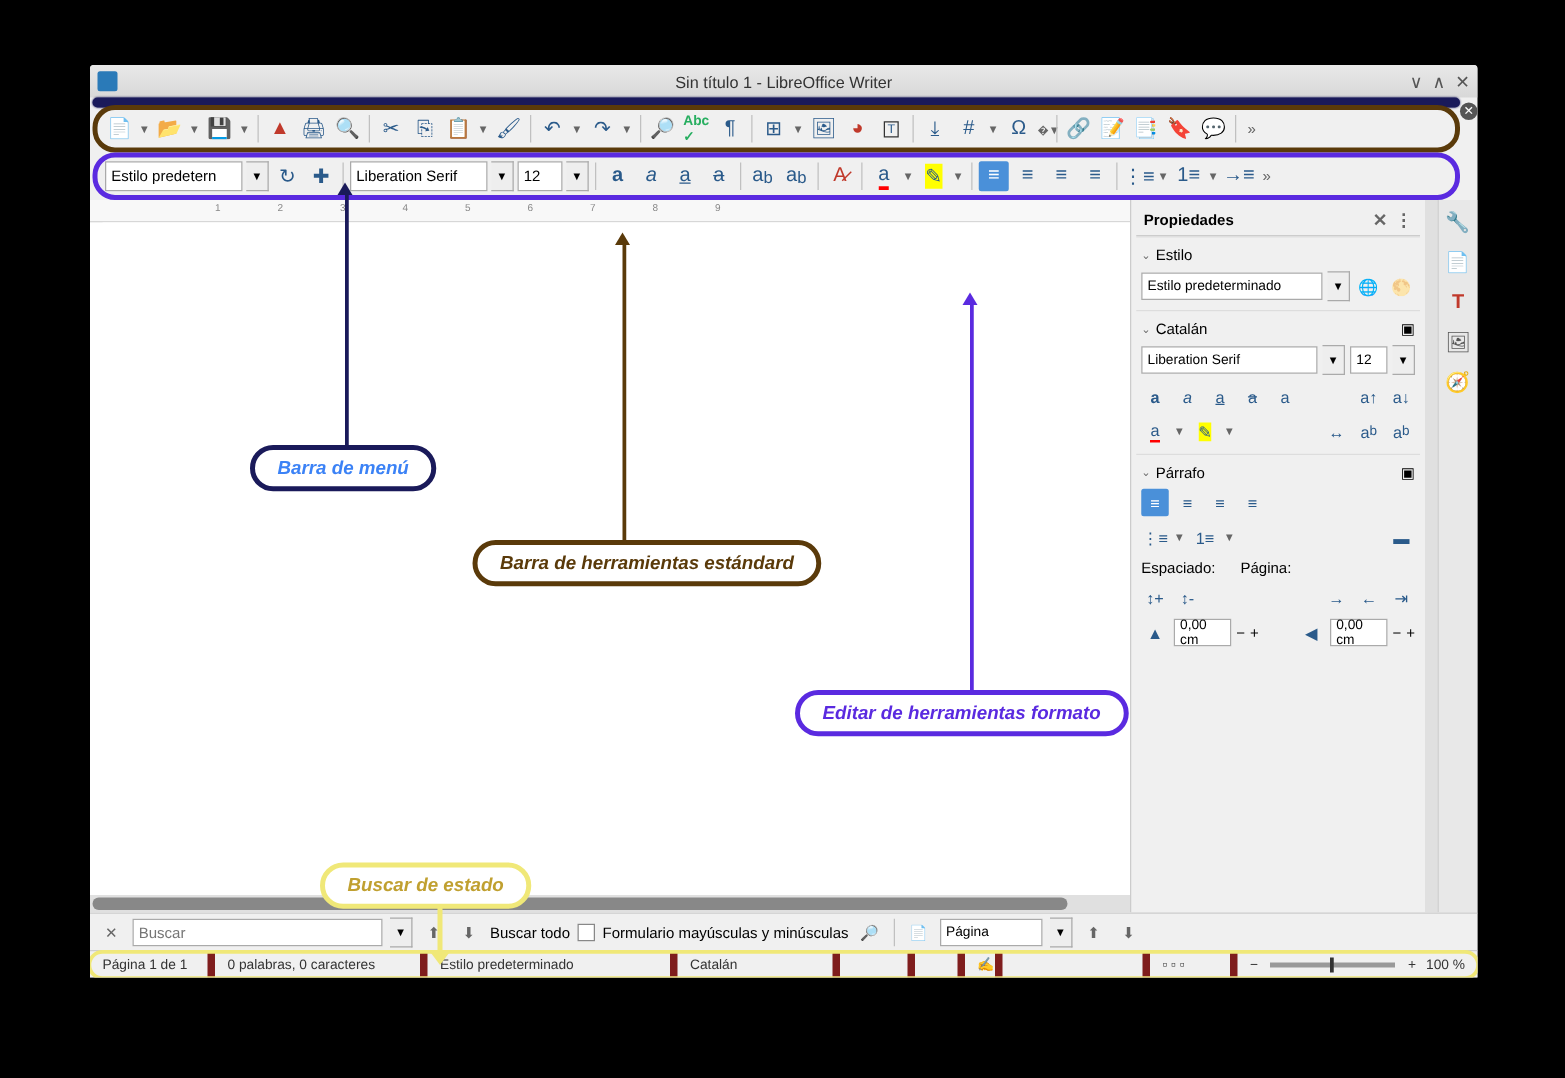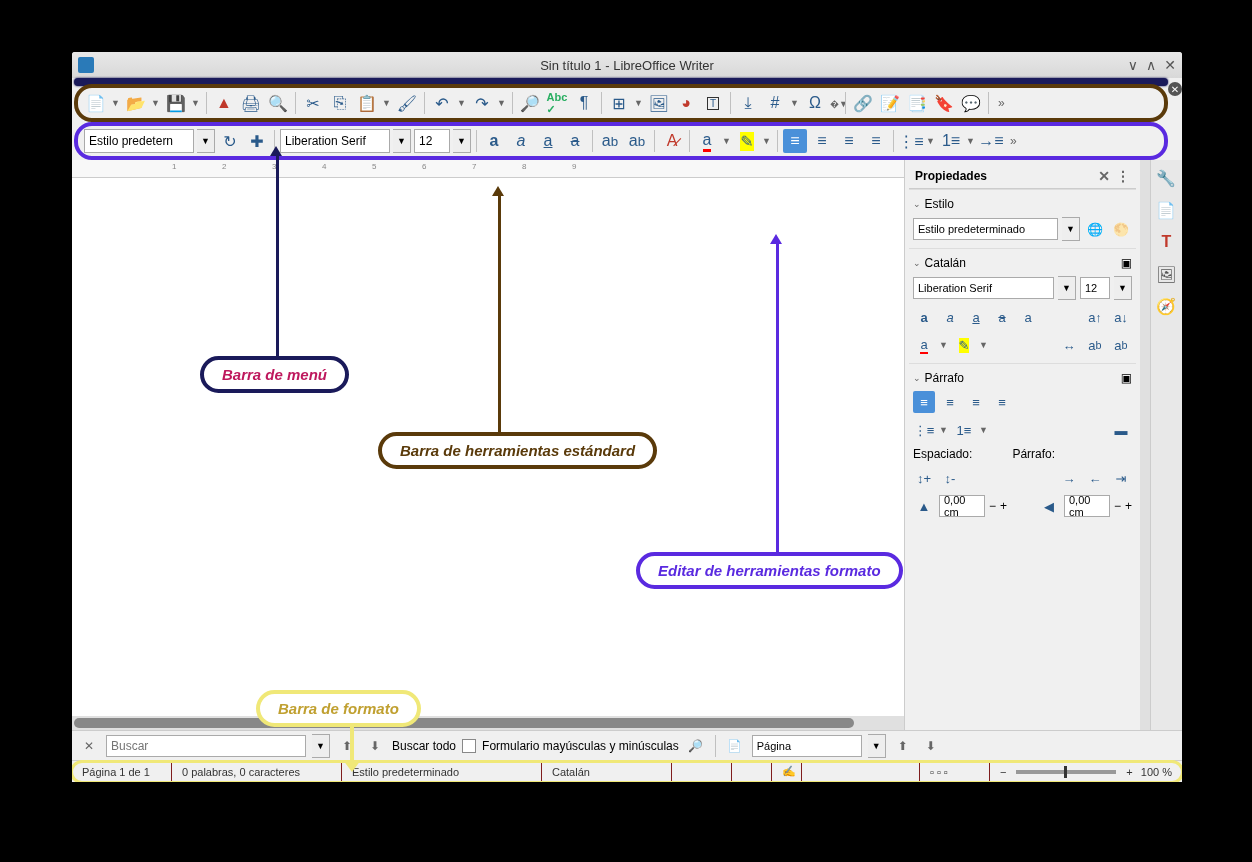--- a/index.html
+++ b/index.html
@@ -46,27 +46,27 @@
   .sb-btn.sel { background: #4a90d9; color: #fff; }
   .sb-spacer { flex: 1; }
   .sb-field { border: 1px solid #aaa; background: #fff; height: 22px; display: flex; align-items: center; padding: 0 4px; font-size: 11px; }
   .sb-scroll { width: 10px; background: #e0e0e0; }
   .findbar { height: 30px; border-top: 1px solid #ccc; display: flex; align-items: center; gap: 6px; padding: 0 6px; background: #f0f0f0; font-size: 12px; }
   .findbar input[type=text] { height: 22px; border: 1px solid #aaa; padding: 0 4px; width: 200px; font-size: 12px; }
   .findbar-btn { width: 22px; height: 22px; display: flex; align-items: center; justify-content: center; cursor: pointer; color: #666; }
   .statusbar-wrap { position: relative; }
   .sb-border { position: absolute; left: -2px; right: -2px; top: 0; bottom: -2px; border: 3px solid #f0e878; border-radius: 14px; pointer-events: none; }
   .statusbar { height: 22px; border-top: 1px solid #ccc; display: flex; align-items: center; font-size: 11px; color: #333; background: #f0f0f0; }
-  .st-cell { padding: 0 10px; border-right: 1px solid #7f1d1d; height: 100%; display: flex; align-items: center; }
+  .st-cell { padding: 0 10px; border-right: 6px solid #7f1d1d; height: 100%; display: flex; align-items: center; }
   .zoom-slider { width: 100px; height: 4px; background: #999; position: relative; margin: 0 8px; }
   .zoom-handle { position: absolute; left: 48px; top: -4px; width: 3px; height: 12px; background: #333; }
   
   .callout { position: absolute; border: 4px solid; border-radius: 22px; padding: 6px 18px; font-weight: bold; font-size: 15px; background: #fff; font-style: italic; }
   .arrow { position: absolute; width: 3px; }
-  .c-menu { border-color: #1a1a5a; color: #be185d; left: 200px; top: 356px; }
+  .c-menu { border-color: #1a1a5a; color: #3b82f6; left: 200px; top: 356px; }
   .a-menu { left: 276px; top: 152px; height: 206px; background: #1a1a5a; }
   .c-std { border-color: #5a3a0a; color: #5a3a0a; left: 378px; top: 432px; }
   .a-std { left: 498px; top: 192px; height: 242px; background: #5a3a0a; }
   .c-fmt { border-color: #5a2ae0; color: #5a2ae0; left: 636px; top: 552px; }
   .a-fmt { left: 776px; top: 240px; height: 314px; background: #5a2ae0; }
   .c-stat { border-color: #f0e878; color: #c0a030; left: 256px; top: 690px; }
   .a-stat { left: 350px; top: 726px; height: 36px; background: #f0e878; width: 4px; }
   .arrowhead { position: absolute; width: 0; height: 0; border-left: 6px solid transparent; border-right: 6px solid transparent; }
   .checkbox { width: 14px; height: 14px; border: 1px solid #888; background: #fff; display: inline-block; }
 </style>
@@ -309,23 +309,23 @@
             <div class="sb-btn">≡</div>
           </div>
           <div class="sb-row">
             <div class="sb-btn">⋮≡</div>
               <div class="tb-dd">▼</div>
             <div class="sb-btn">1≡</div>
               <div class="tb-dd">▼</div>
             <div class="sb-spacer"></div>
             <div class="sb-btn">▬</div>
           </div>
-          <div class="sb-row" style="gap:40px">
+          <div class="sb-row" style="gap:20px">
             <span>Espaciado:</span>
-            <span>Párrafo:</span>
+            <span>Página:</span>
           </div>
           <div class="sb-row">
             <div class="sb-btn">↕+</div>
             <div class="sb-btn">↕-</div>
             <div class="sb-spacer"></div>
             <div class="sb-btn">→</div>
             <div class="sb-btn">←</div>
             <div class="sb-btn">⇥</div>
           </div>
           <div class="sb-row">
@@ -363,21 +363,21 @@
     <input type="text" placeholder="Buscar" style="">
     <div class="combo-dd">▼</div>
     <div class="findbar-btn">⬆</div>
     <div class="findbar-btn">⬇</div>
     <span>Buscar todo</span>
     <span class="checkbox"></span>
     <span>Formulario mayúsculas y minúsculas</span>
     <div class="findbar-btn" style="color:#c0392b">🔎</div>
     <div class="tb-sep"></div>
     <div class="findbar-btn">📄</div>
-    <div class="sb-field" style="width:110px">
+    <div class="sb-field" style="width:82px">
         <span>Página</span>
       </div>
     <div class="combo-dd">▼</div>
     <div class="findbar-btn">⬆</div>
     <div class="findbar-btn">⬇</div>
   </div>
 
   <div class="statusbar-wrap">
     <div class="statusbar">
       <div class="st-cell" style="width:100px">Página 1 de 1</div>
@@ -408,15 +408,15 @@
 <div class="arrowhead" style="left:270px;top:146px;border-bottom:10px solid #1a1a5a"></div>
 
 <div class="callout c-std">Barra de herramientas estándard</div>
 <div class="arrow a-std"></div>
 <div class="arrowhead" style="left:492px;top:186px;border-bottom:10px solid #5a3a0a"></div>
 
 <div class="callout c-fmt">Editar de herramientas formato</div>
 <div class="arrow a-fmt"></div>
 <div class="arrowhead" style="left:770px;top:234px;border-bottom:10px solid #5a2ae0"></div>
 
-<div class="callout c-stat">Barra de formato</div>
+<div class="callout c-stat">Buscar de estado</div>
 <div class="arrow a-stat"></div>
 <div class="arrowhead" style="left:343px;top:760px;border-top:12px solid #f0e878;border-left:9px solid transparent;border-right:9px solid transparent"></div>
 
 </body></html>

